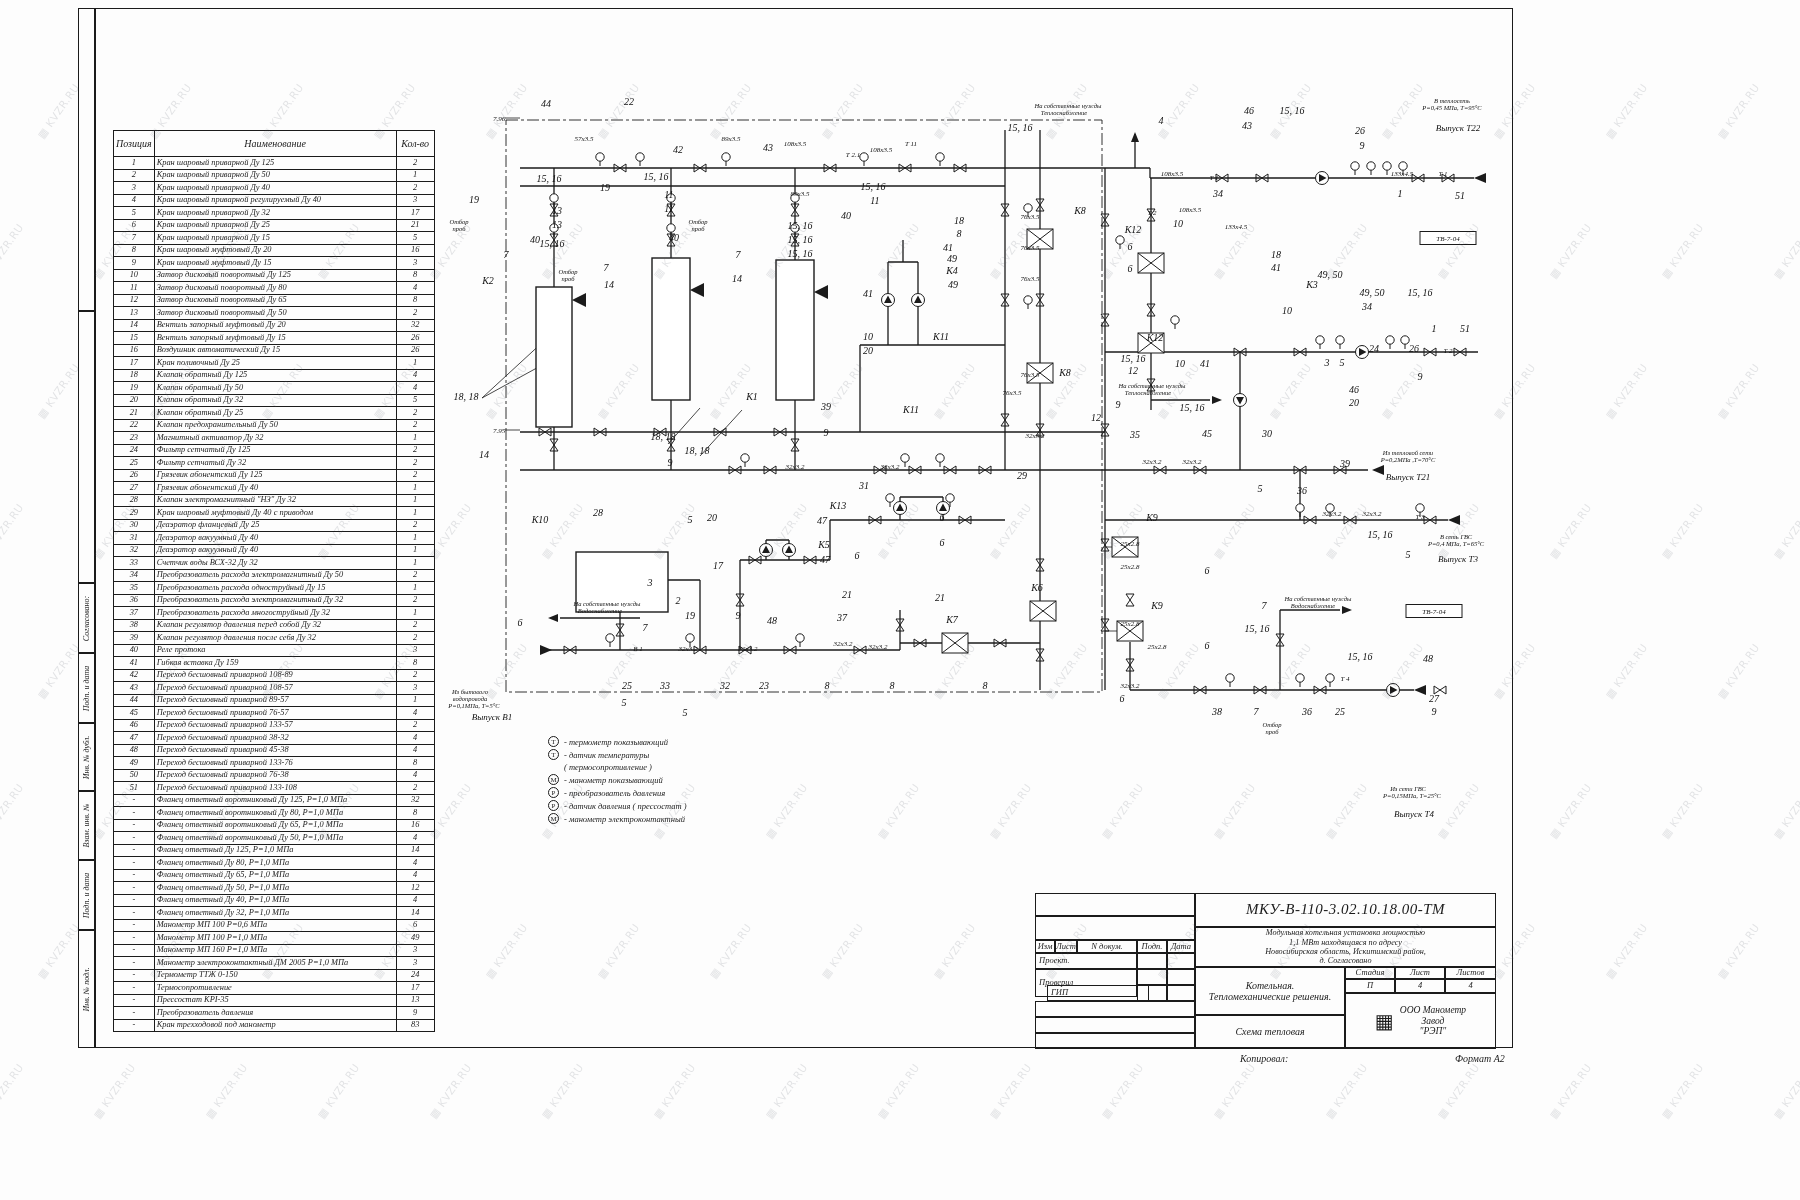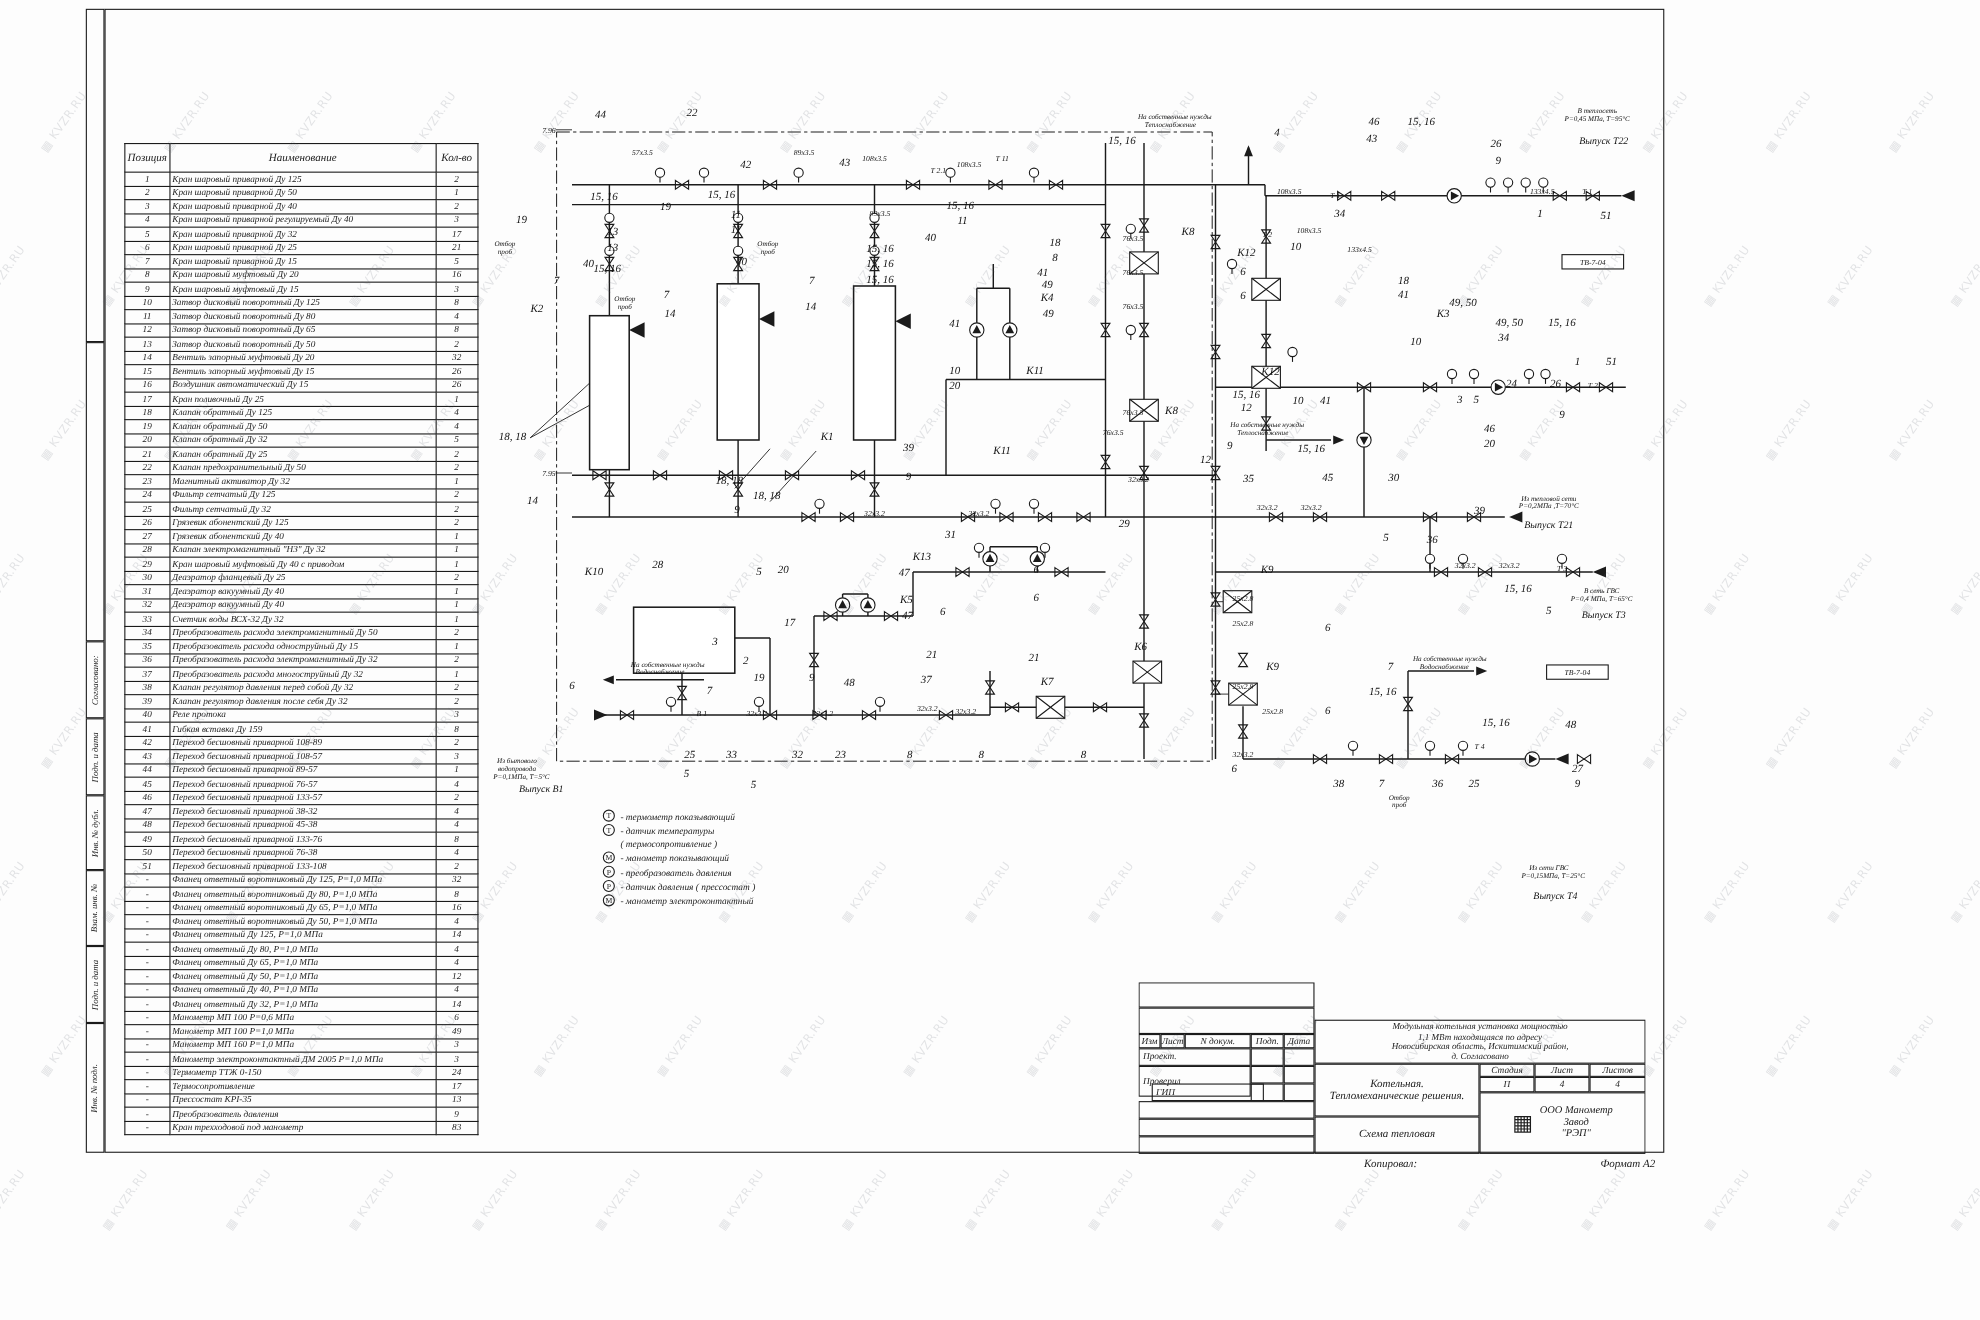--- a/index.html
+++ b/index.html
@@ -915,20 +915,21 @@
           <span class="leg-sym">Р</span>
           <span>- датчик давления ( прессостат )</span>
         </div>
         <div class="leg-row">
           <span class="leg-sym">М</span>
           <span>- манометр электроконтактный</span>
         </div>
       </div>
 
     <div class="tb">
+      <div class="cell docnum" style="left:160px;top:0;width:301px;height:34px">МКУ-В-110-3.02.10.18.00-ТМ</div>
       <div class="cell small" style="left:160px;top:34px;width:301px;height:40px;flex-direction:column">
         <div>Модульная котельная установка мощностью</div>
         <div>1,1 МВт  находящаяся по адресу</div>
         <div>Новосибирская область, Искитимский район,</div>
         <div>д. Согласовано</div>
       </div>
 
       <div class="cell" style="left:0;top:0;width:160px;height:23px"></div>
       <div class="cell" style="left:0;top:23px;width:160px;height:24px"></div>
       <div class="cell" style="left:0;top:47px;width:20px;height:13px">Изм</div>

